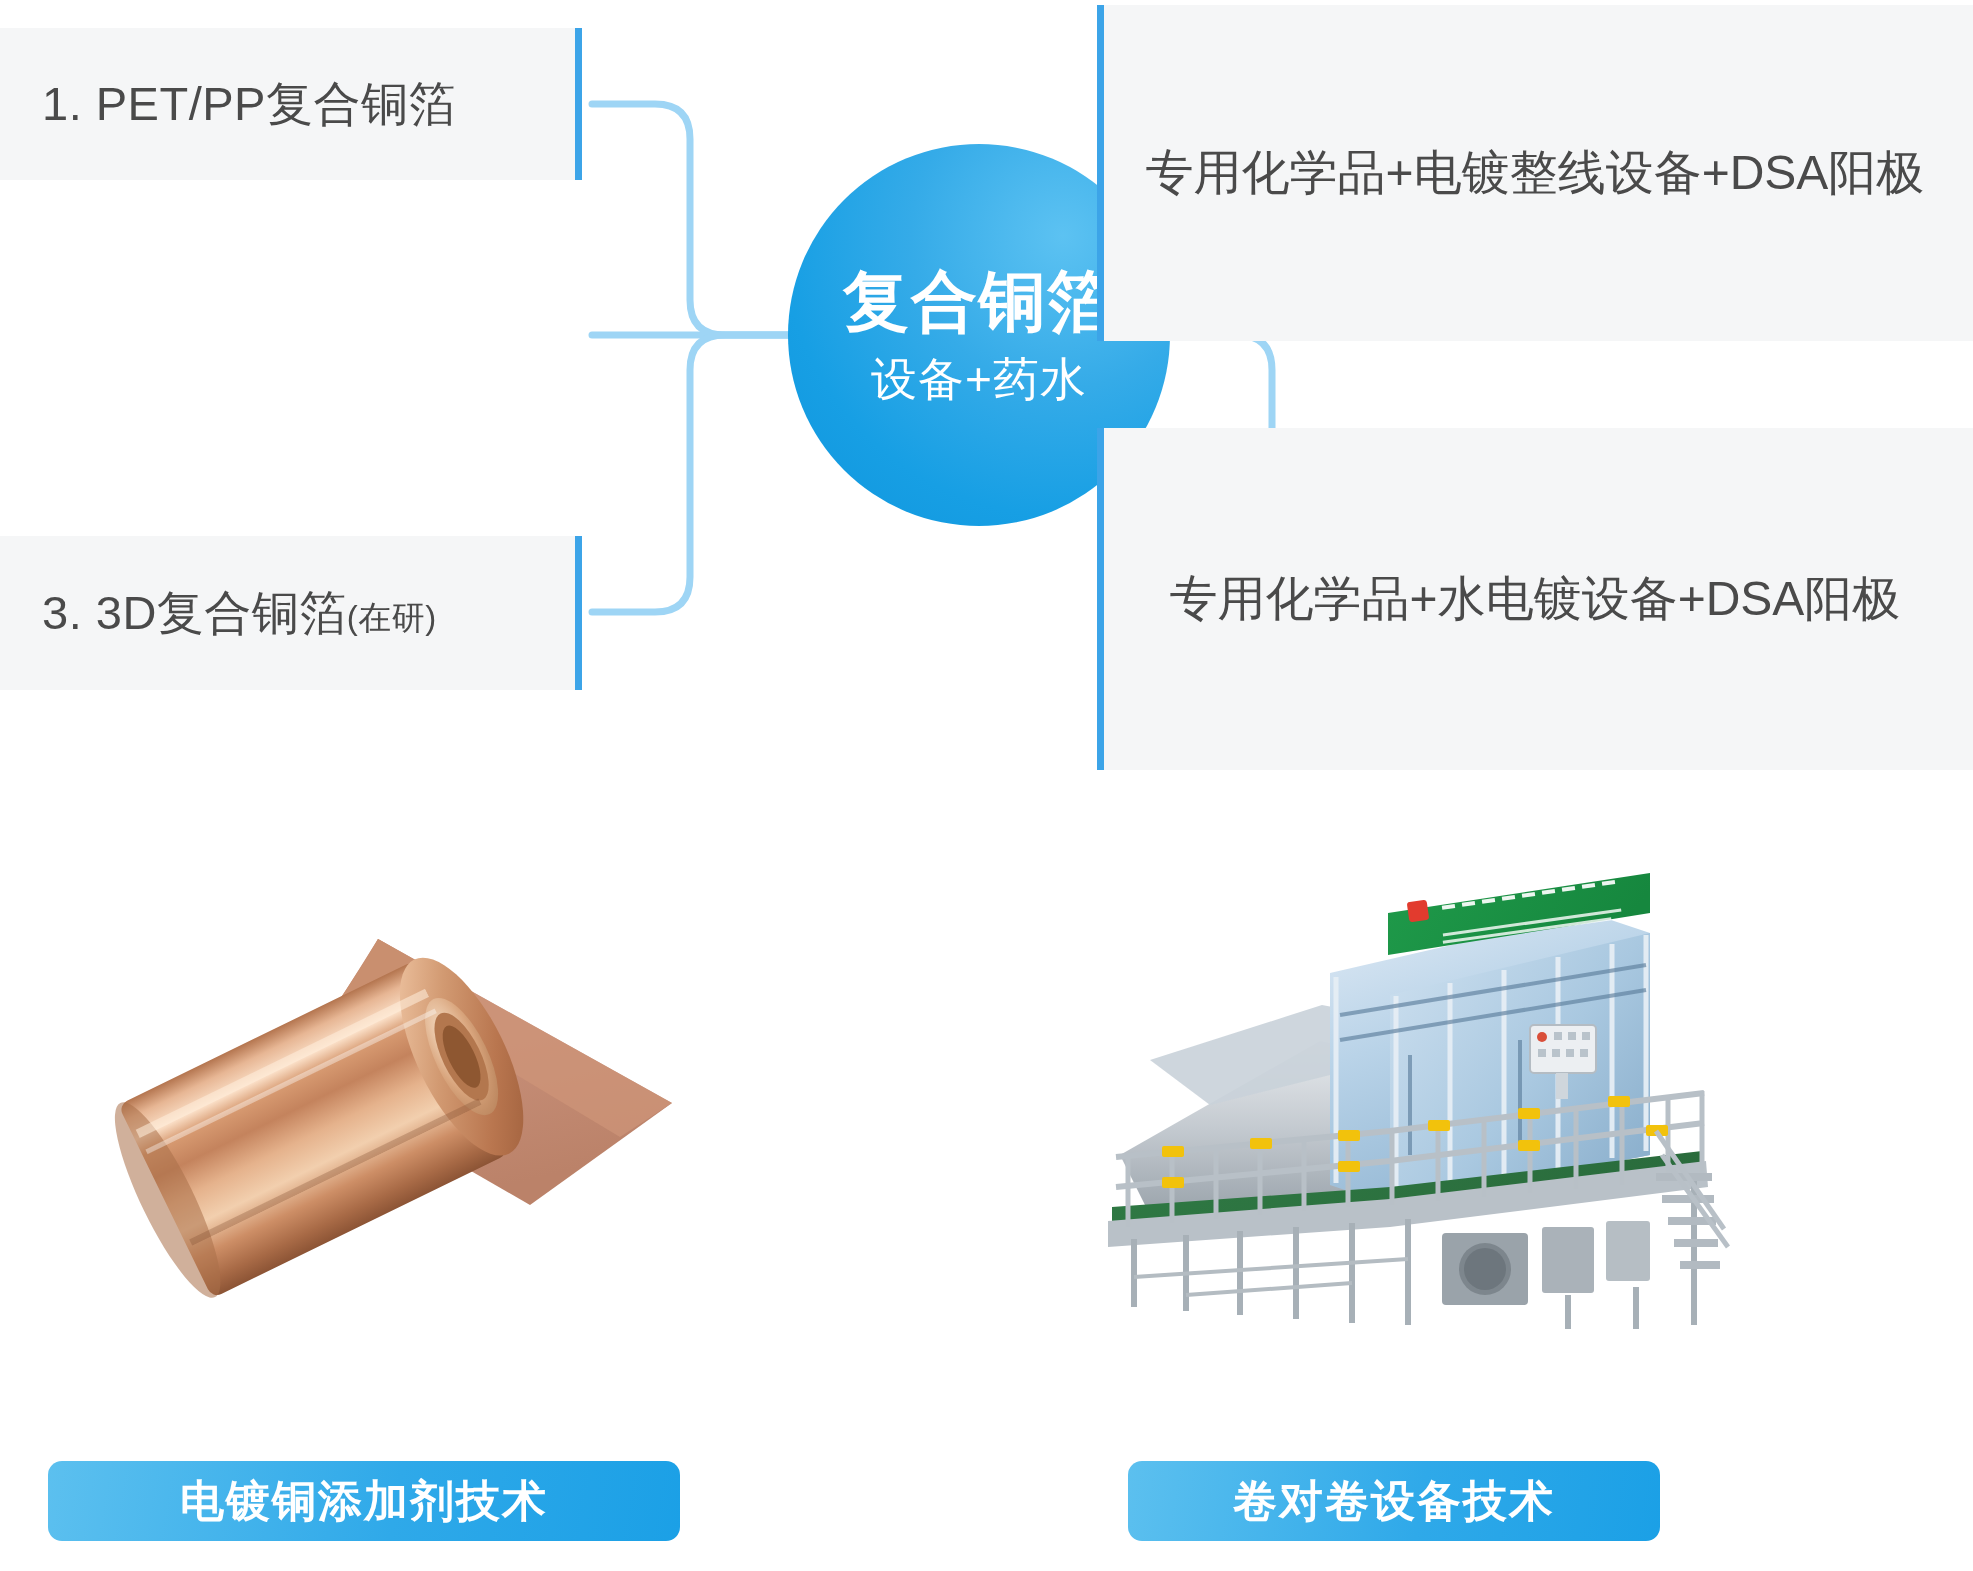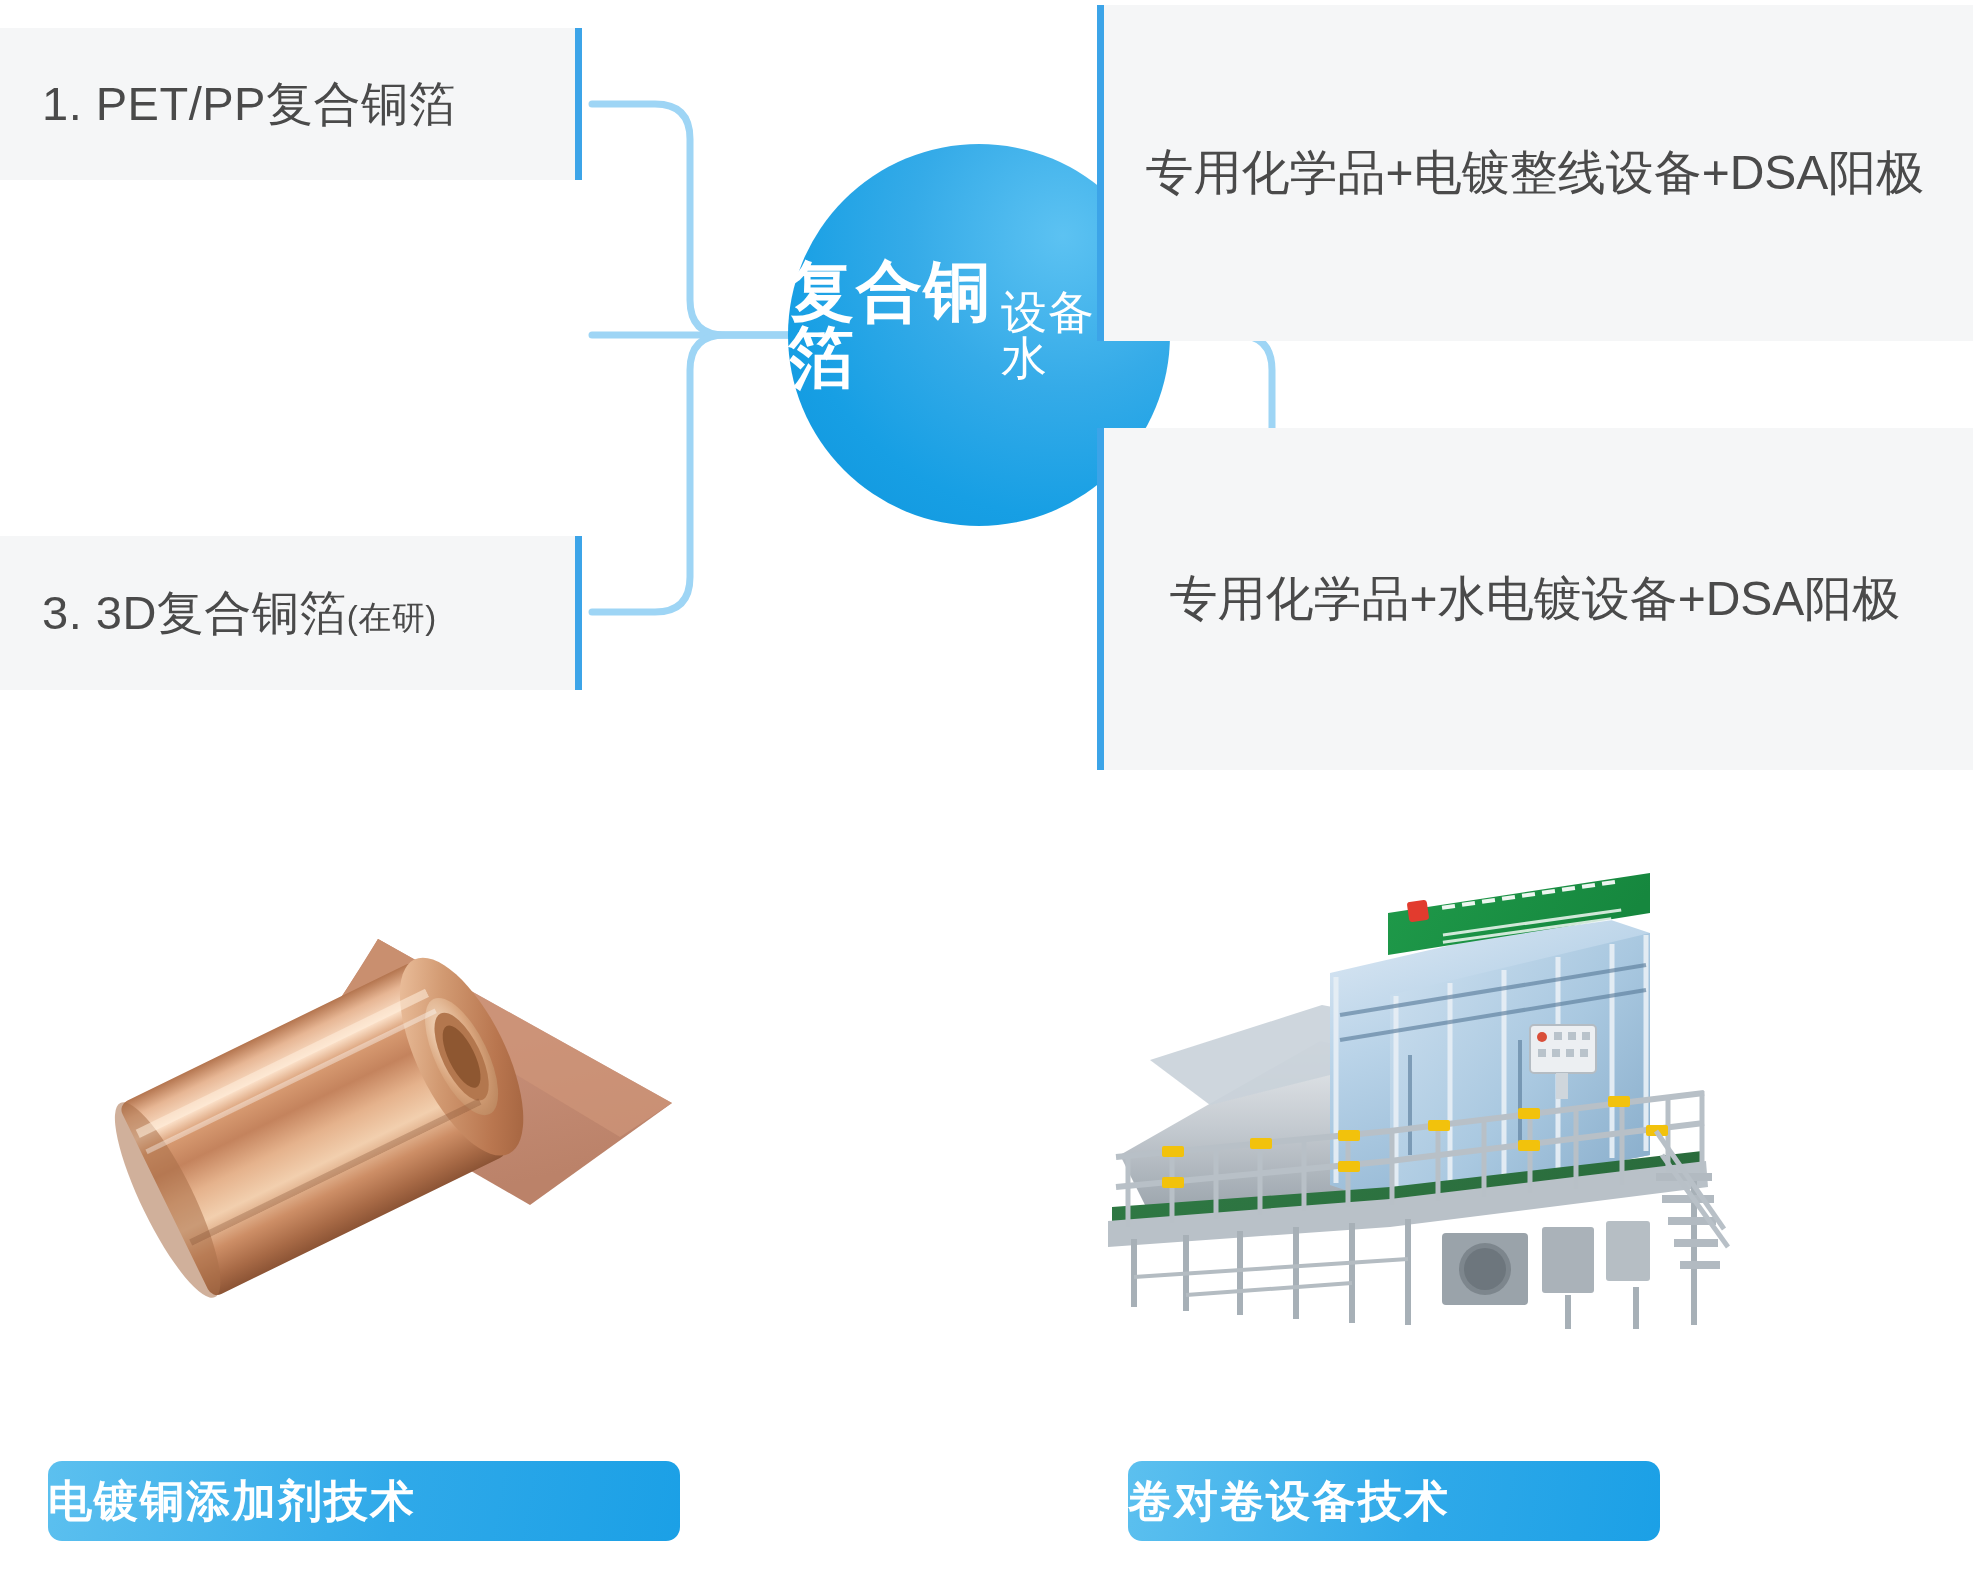--- a/index.html
+++ b/index.html
@@ -50,41 +50,41 @@
   }
   #rbox1{top:5px;width:876px;height:336px;}
   #rbox2{top:428px;width:876px;height:342px;}
 
   
   #circle{
     position:absolute;left:788px;top:144px;width:382px;height:382px;
     border-radius:50%;
     background:
       radial-gradient(circle at 72% 24%, #5cc2f2 0%, #35abe8 38%, #179fe4 70%, #0f95dd 100%);
-    display:flex;flex-direction:row;align-items:center;justify-content:center;
+    display:flex;flex-direction:column;align-items:center;justify-content:center;
     box-shadow:0 0 0 0 rgba(0,0,0,0);
   }
   #circle .c-title{
     color:#ffffff;font-size:66px;font-weight:bold;letter-spacing:2px;
     line-height:1;margin-bottom:22px;
   }
   #circle .c-sub{
     color:#ffffff;font-size:46px;letter-spacing:1px;line-height:1;
   }
 
   
   .photo{position:absolute;}
   #foil-photo{left:60px;top:725px;width:660px;height:640px;}
   #machine-photo{left:1090px;top:855px;width:640px;height:500px;}
 
   
   .caption{
     position:absolute;height:80px;border-radius:14px;
     background:linear-gradient(100deg,#5cc0ef 0%,#2fa9e9 55%,#1ba0e6 100%);
-    display:flex;align-items:center;justify-content:flex-start;
+    display:flex;align-items:center;justify-content:center;
   }
   .caption span{
     color:#ffffff;font-size:44px;font-weight:bold;letter-spacing:2px;
   }
   #cap-left{left:48px;top:1461px;width:632px;}
   #cap-right{left:1128px;top:1461px;width:532px;}
 </style>
 </head>
 <body>
 

